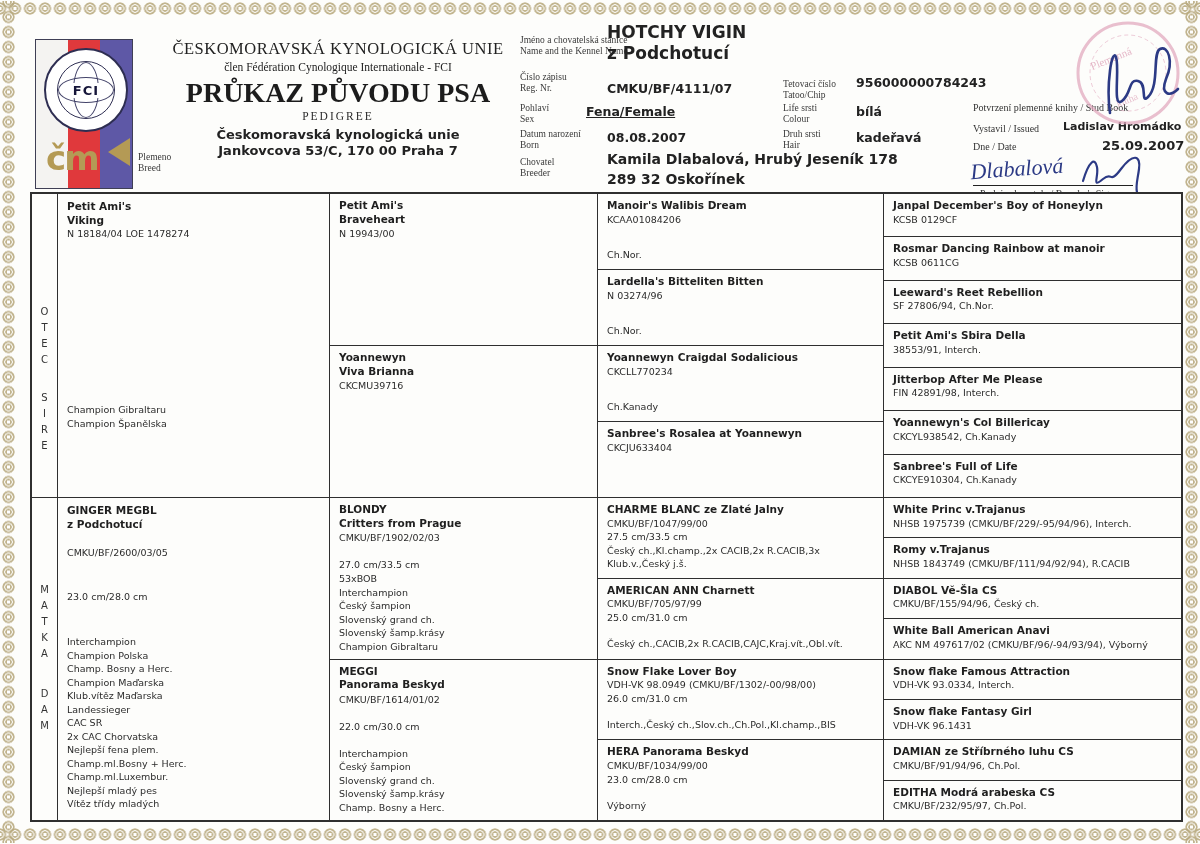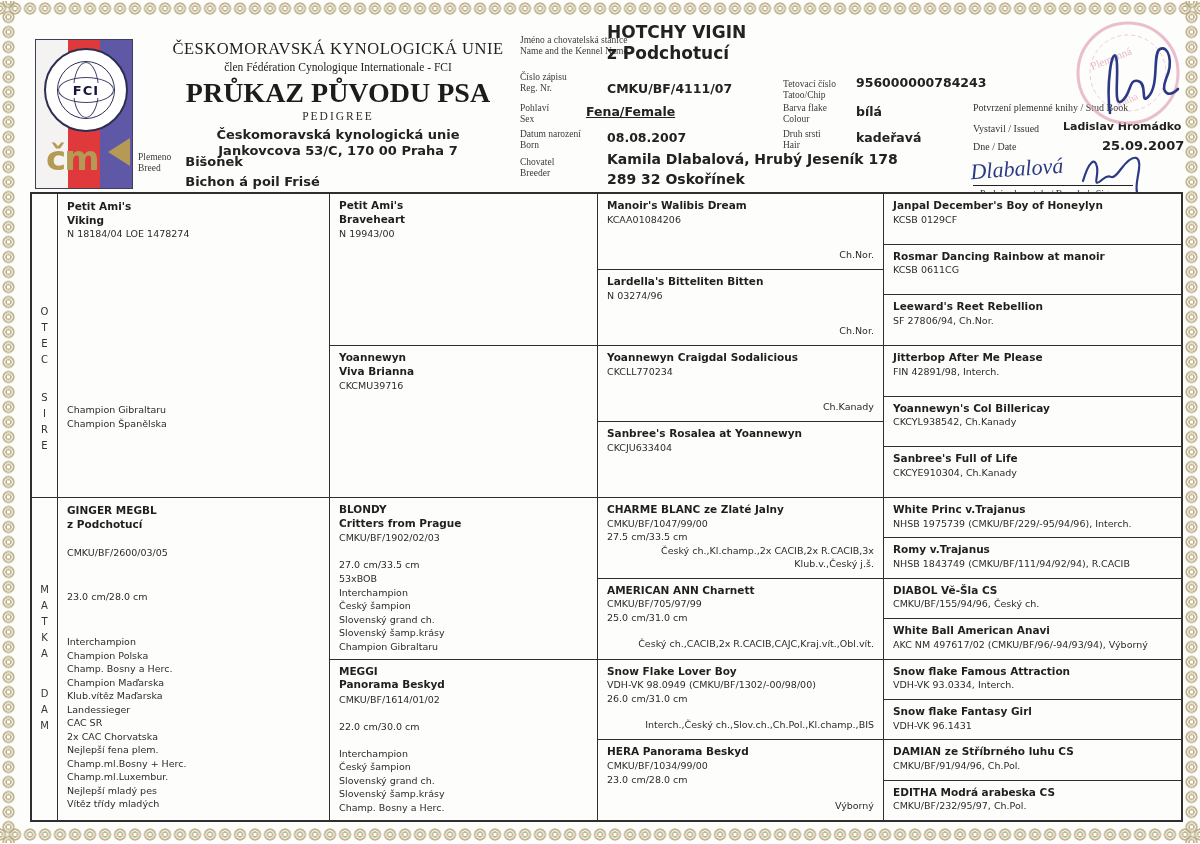--- a/index.html
+++ b/index.html
@@ -71,21 +71,21 @@
   .col-g3{width:286px;border-right:1.2px solid #2f2f2f;}
   .col-g4{flex:1;}
   .cell{box-sizing:border-box;padding:5px 9px;overflow:hidden;}
   .cell + .cell{border-top:1.2px solid #2f2f2f;}
   .g2 .cell,.g3 .cell,.g4 .cell{flex:1;}
   .nm{font-size:10.5px;font-weight:bold;line-height:1.3;color:#1f1f1f;}
   .rg{font-size:9.5px;line-height:1.45;color:#2b2b2b;}
   .sz{font-size:9.5px;line-height:1.4;color:#2b2b2b;}
   .tt{font-size:9.5px;line-height:1.42;color:#2b2b2b;}
   .g3cell{display:flex;flex-direction:column;}
-  .g3cell .tt{margin-top:auto;padding-bottom:3px;text-align:right;}
+  .g3cell .tt{margin-top:auto;padding-bottom:3px;}
   .g1s{display:flex;flex-direction:column;height:100%;padding:6px 9px;box-sizing:border-box;}
   .g1s .tt{margin-top:162px;}
   .g1d{padding:6px 9px;box-sizing:border-box;}
   .g1d .rg{margin-top:15px;}
   .g1d .sz{margin-top:30px;}
   .g1d .tt{margin-top:32px;line-height:1.42;}
   .g2cell .rg{margin-top:1px;}
   .g2cell .sz{margin-top:13px;}
   .g2cell .tt{margin-top:1px;}
   .g2cell.meggi .tt{margin-top:14px;}
@@ -122,22 +122,20 @@
     <div class="org-name">ČESKOMORAVSKÁ KYNOLOGICKÁ UNIE</div>
     <div class="org-member">člen Fédération Cynologique Internationale - FCI</div>
     <div class="doc-title">PRŮKAZ PŮVODU PSA</div>
     <div class="doc-sub">PEDIGREE</div>
     <div class="org-addr preline">Českomoravská kynologická unie
 Jankovcova 53/C, 170 00 Praha 7</div>
   </div>
   <div class="breed-row">
     <div class="slabel">Plemeno
 Breed</div>
-    <div class="breed-val preline">Bišonek
-Bichon á poil Frisé</div>
   </div>
 
   <div class="slabel fld-label" style="left:502px;top:18px;">Jméno a chovatelská stanice
 Name and the Kennel Name</div>
   <div class="slabel fld-label" style="left:502px;top:55px;">Číslo zápisu
 Reg. Nr.</div>
   <div class="slabel fld-label" style="left:502px;top:86px;">Pohlaví
 Sex</div>
   <div class="slabel fld-label" style="left:502px;top:112px;">Datum narození
 Born</div>
@@ -148,21 +146,21 @@
 z Podchotucí</div>
   <div class="fld-val" style="left:589px;top:64px;">CMKU/BF/4111/07</div>
   <div class="fld-val" style="left:568px;top:87px;text-decoration:underline;">Fena/Female</div>
   <div class="fld-val" style="left:589px;top:113px;">08.08.2007</div>
   <div class="fld-val breeder-val preline" style="left:589px;top:133px;">Kamila Dlabalová, Hrubý Jeseník 178
 289 32 Oskořínek</div>
 
   <div class="slabel fld-label" style="left:765px;top:62px;width:70px;">Tetovací číslo
 Tatoo/Chip</div>
   <div class="fld-val" style="left:838px;top:58px;">956000000784243</div>
-  <div class="slabel fld-label" style="left:765px;top:86px;width:70px;">Barva flake
+  <div class="slabel fld-label" style="left:765px;top:86px;width:70px;">Life srsti
 Colour</div>
   <div class="fld-val" style="left:838px;top:87px;">bílá</div>
   <div class="slabel fld-label" style="left:765px;top:112px;width:70px;">Druh srsti
 Hair</div>
   <div class="fld-val" style="left:838px;top:113px;">kadeřavá</div>
 
   <div class="stud-label" style="position:absolute;left:955px;top:85px;">Potvrzení plemenné knihy / Stud Book</div>
   <div class="stud-label" style="position:absolute;left:955px;top:106px;">Vystavil / Issued</div>
   <div class="fld-val" style="left:1045px;top:103px;font-size:11px;">Ladislav Hromádko</div>
   <div class="stud-label" style="position:absolute;left:955px;top:124px;">Dne / Date</div>
@@ -247,20 +245,24 @@
           <div class="nm">Janpal December's Boy of Honeylyn</div>
           <div class="rg">KCSB 0129CF</div>
         </div>
       <div class="cell">
           <div class="nm">Rosmar Dancing Rainbow at manoir</div>
           <div class="rg">KCSB 0611CG</div>
         </div>
       <div class="cell">
           <div class="nm">Leeward's Reet Rebellion</div>
           <div class="rg">SF 27806/94, Ch.Nor.</div>
+        </div>
+      <div class="cell">
+          <div class="nm">Petit Ami's Sbira Della</div>
+          <div class="rg">38553/91, Interch.</div>
         </div>
       <div class="cell">
           <div class="nm">Jitterbop After Me Please</div>
           <div class="rg">FIN 42891/98, Interch.</div>
         </div>
       <div class="cell">
           <div class="nm">Yoannewyn's Col Billericay</div>
           <div class="rg">CKCYL938542, Ch.Kanady</div>
         </div>
       <div class="cell">

